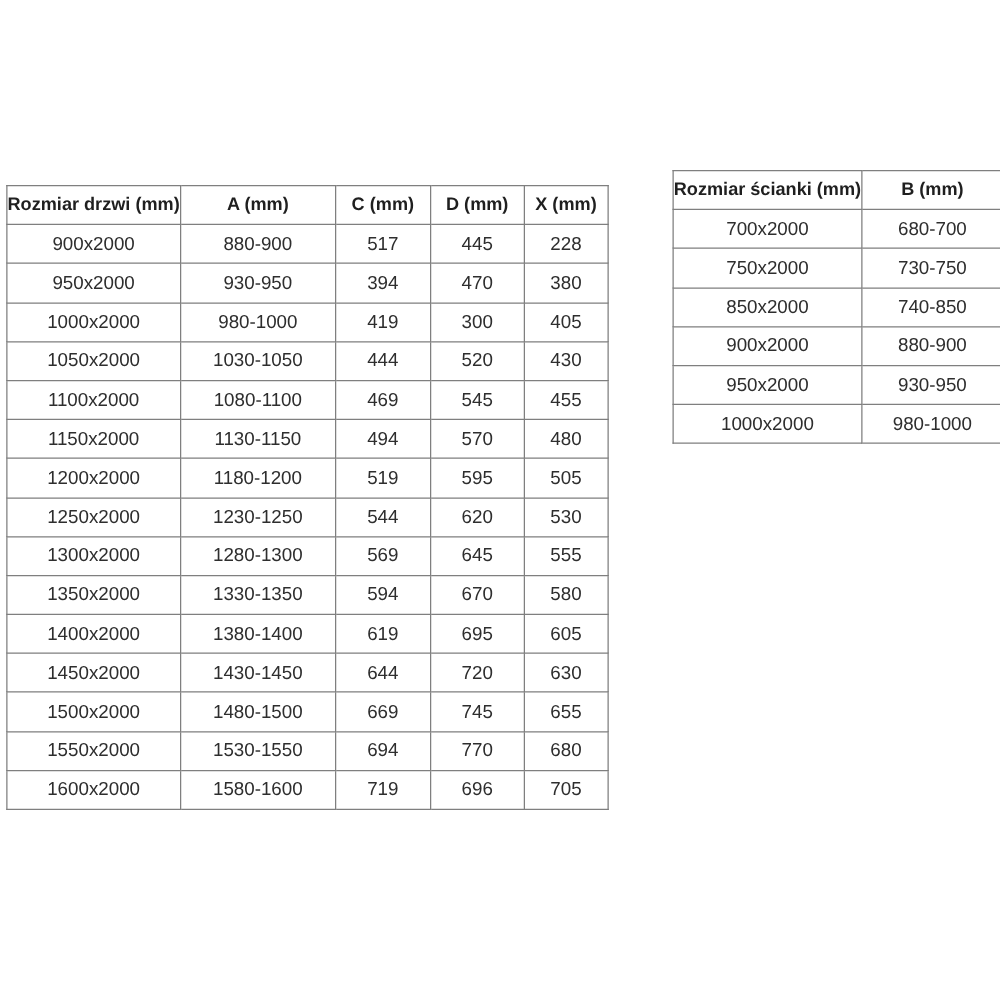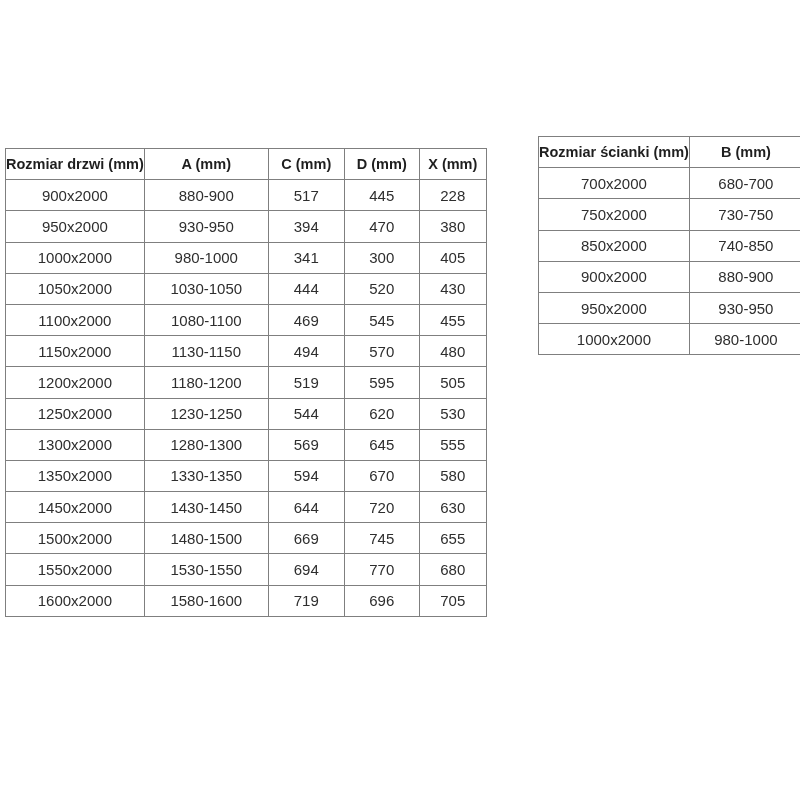--- a/index.html
+++ b/index.html
@@ -78,21 +78,21 @@
         <tr>
           <td>950x2000</td>
           <td>930-950</td>
           <td>394</td>
           <td>470</td>
           <td>380</td>
         </tr>
         <tr>
           <td>1000x2000</td>
           <td>980-1000</td>
-          <td>341</td>
+          <td>419</td>
           <td>300</td>
           <td>405</td>
         </tr>
         <tr>
           <td>1050x2000</td>
           <td>1030-1050</td>
           <td>444</td>
           <td>520</td>
           <td>430</td>
         </tr>
@@ -130,20 +130,27 @@
           <td>569</td>
           <td>645</td>
           <td>555</td>
         </tr>
         <tr>
           <td>1350x2000</td>
           <td>1330-1350</td>
           <td>594</td>
           <td>670</td>
           <td>580</td>
+        </tr>
+        <tr>
+          <td>1400x2000</td>
+          <td>1380-1400</td>
+          <td>619</td>
+          <td>695</td>
+          <td>605</td>
         </tr>
         <tr>
           <td>1450x2000</td>
           <td>1430-1450</td>
           <td>644</td>
           <td>720</td>
           <td>630</td>
         </tr>
         <tr>
           <td>1500x2000</td>

